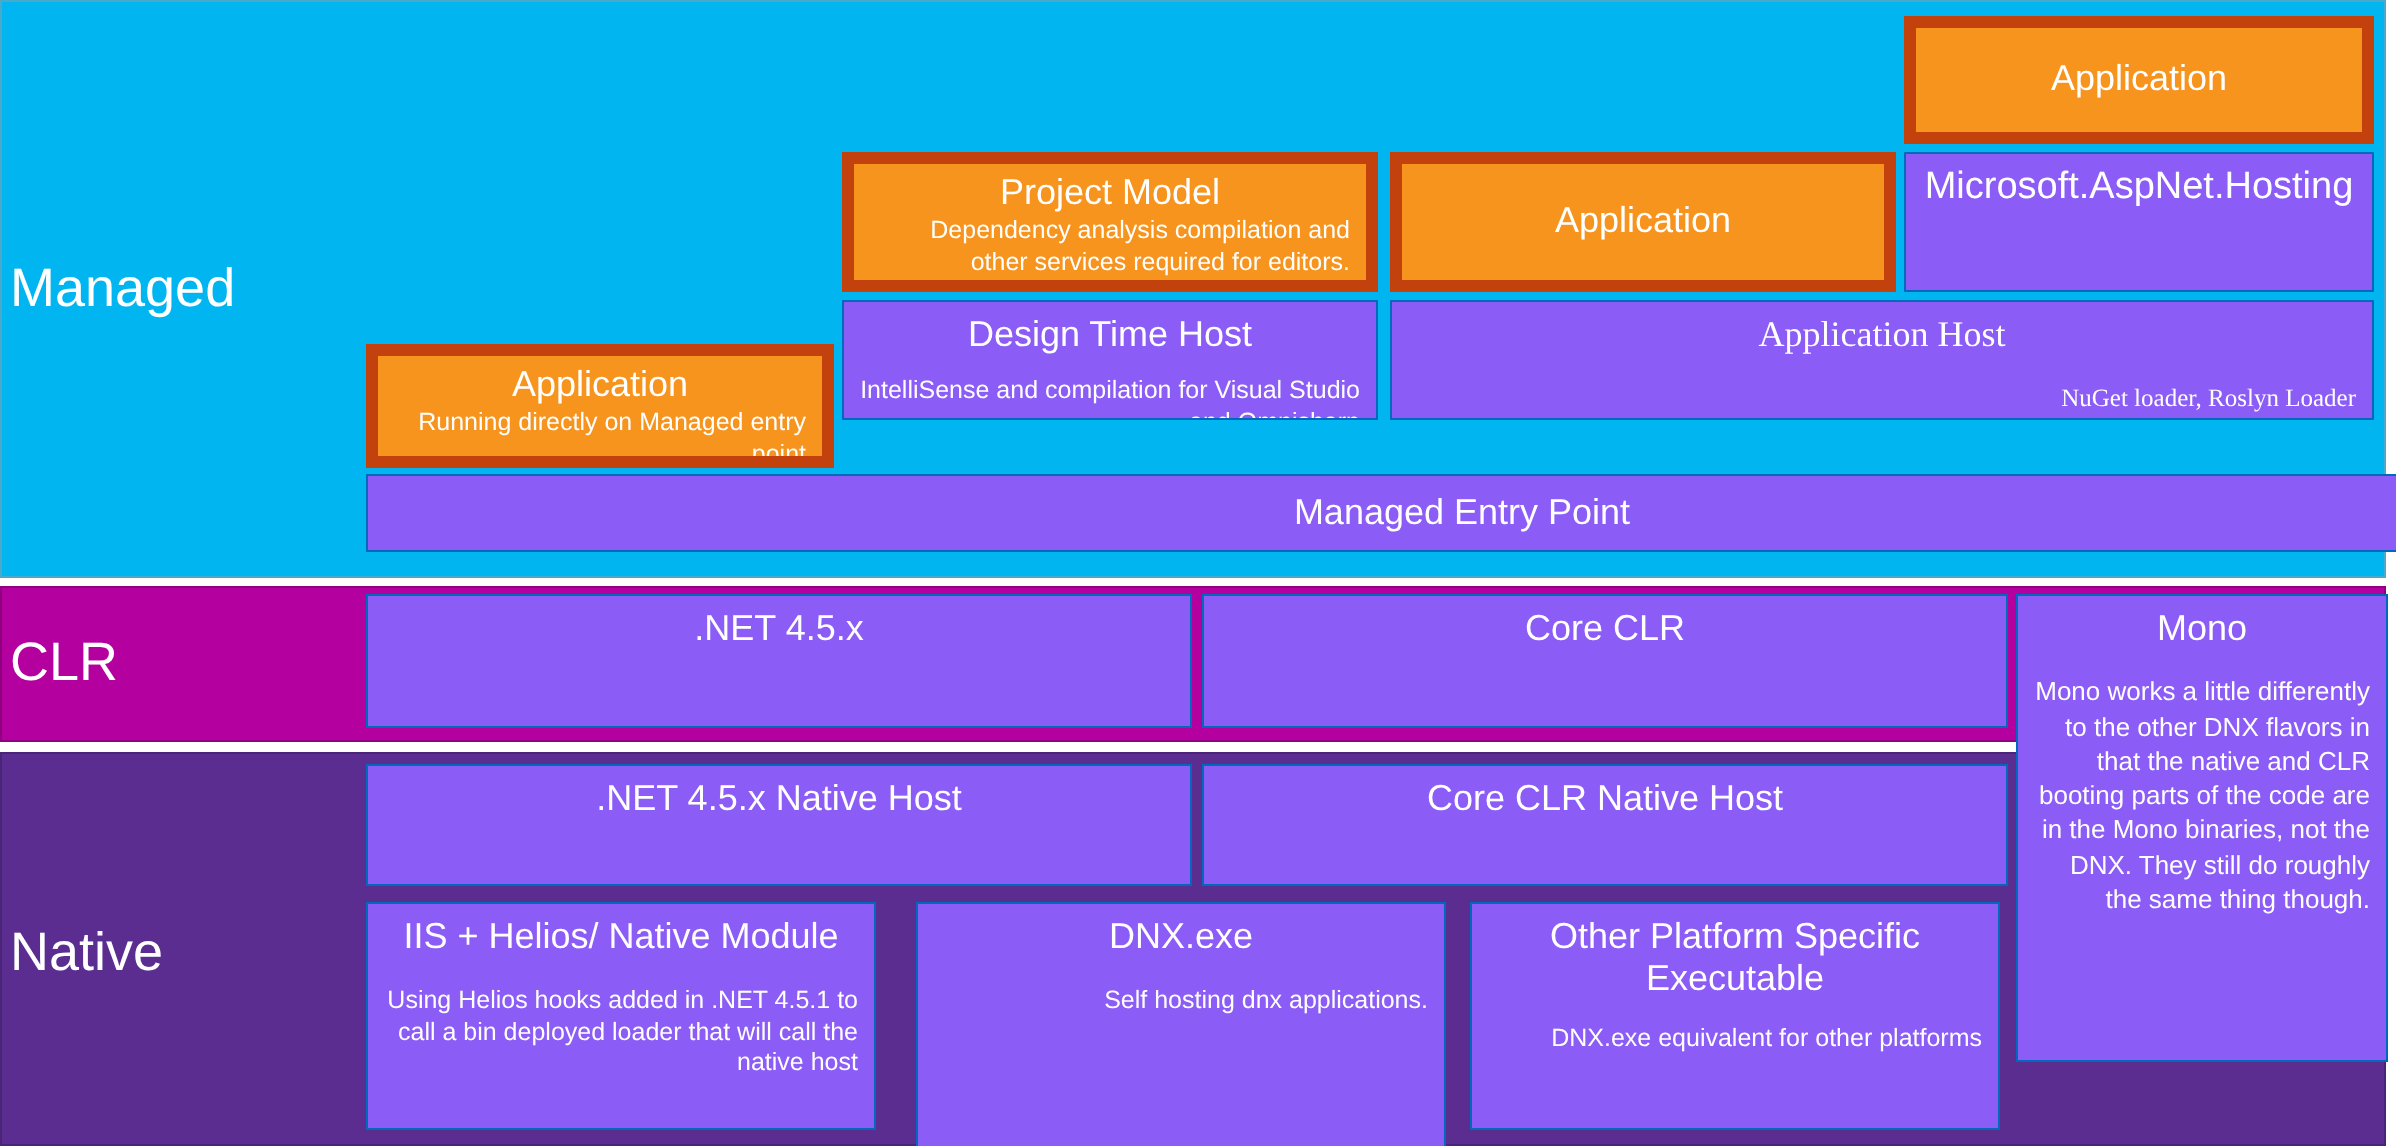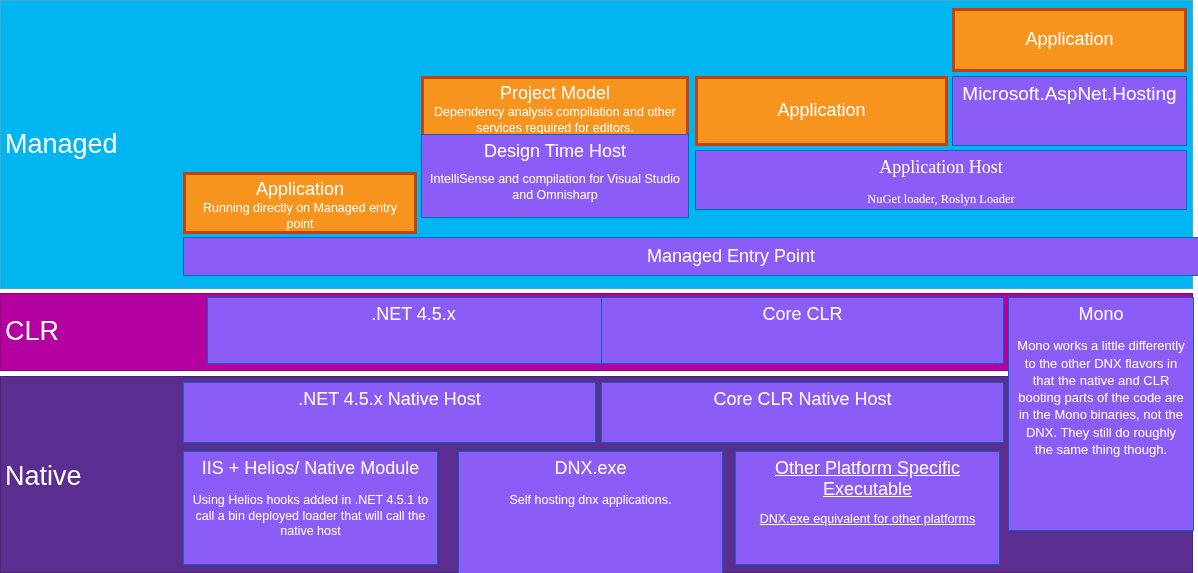--- a/index.html
+++ b/index.html
@@ -53,36 +53,37 @@
     color: #ffffff;
     text-align: center;
     overflow: hidden;
   }
   .box-blue {
     background: #8b5cf6;
     border: 1px solid #0069bb;
   }
   .box-orange {
     background: #F7941E;
-    border: 3px solid #c2410c;
+    border: 6px solid #c2410c;
   }
   .box .bx-title {
     display: block;
     font-size: 18px;
     line-height: 1.18;
     padding: 6px 6px 0 6px;
     font-weight: 400;
   }
   .box .bx-title.tight { padding-top: 4px; text-align: center; }
   .box .bx-desc {
     display: block;
     font-size: 12.5px;
     line-height: 1.25;
     padding: 4px 8px 0 8px;
     font-weight: 400;
+    text-align: right;
   }
   .box .bx-desc.nogap { padding-top: 1px; }
   .box.center-v {
     display: flex;
     flex-direction: column;
     justify-content: center;
   }
   .box.center-v .bx-title { padding-top: 0; }
 </style>
 </head>
@@ -108,38 +109,38 @@
 
   <div class="box box-blue" style="left:952px; top:76px; width:235px; height:70px;">
     <span class="bx-title" style="font-size:19px;">Microsoft.AspNet.Hosting</span>
   </div>
 
   <div class="box box-orange" style="left:183px; top:172px; width:234px; height:62px;">
     <span class="bx-title tight">Application</span>
     <span class="bx-desc nogap">Running directly on Managed entry point</span>
   </div>
 
-  <div class="box box-blue" style="left:421px; top:134px; width:268px; height:84px;">
+  <div class="box box-blue" style="left:421px; top:150px; width:268px; height:60px;">
     <span class="bx-title">Design Time Host</span>
     <span class="bx-desc" style="padding-top:10px;">IntelliSense and compilation for Visual Studio and Omnisharp</span>
   </div>
 
   <div class="box box-blue" style="left:695px; top:150px; width:492px; height:60px;font-family:Liberation Serif, serif;">
     <span class="bx-title">Application Host</span>
     <span class="bx-desc" style="padding-top:14px;">NuGet loader, Roslyn Loader</span>
   </div>
 
   <div class="box box-blue center-v" style="left:183px; top:237px; width:1096px; height:39px;">
     <span class="bx-title">Managed Entry Point</span>
   </div>
 
   <div class="band band-clr"></div>
   <div class="band-label lbl-clr">CLR</div>
 
-  <div class="box box-blue" style="left:183px; top:297px; width:413px; height:67px;margin-left:24px;">
+  <div class="box box-blue" style="left:183px; top:297px; width:413px; height:67px;">
     <span class="bx-title">.NET 4.5.x</span>
   </div>
 
   <div class="box box-blue" style="left:601px; top:297px; width:403px; height:67px;">
     <span class="bx-title">Core CLR</span>
   </div>
 
   <div class="band band-native"></div>
   <div class="band-label lbl-native">Native</div>
 
@@ -154,21 +155,21 @@
   <div class="box box-blue" style="left:183px; top:451px; width:255px; height:114px;">
     <span class="bx-title">IIS + Helios/ Native Module</span>
     <span class="bx-desc" style="padding-top:14px;">Using Helios hooks added in .NET 4.5.1 to call a bin deployed loader that will call the native host</span>
   </div>
 
   <div class="box box-blue" style="left:458px; top:451px; width:265px; height:124px;">
     <span class="bx-title">DNX.exe</span>
     <span class="bx-desc" style="padding-top:14px;">Self hosting dnx applications.</span>
   </div>
 
-  <div class="box box-blue" style="left:735px; top:451px; width:265px; height:114px;text-decoration:underline;">
+  <div class="box box-blue" style="left:735px; top:451px; width:265px; height:114px;">
     <span class="bx-title">Other Platform Specific Executable</span>
     <span class="bx-desc" style="padding-top:12px;">DNX.exe equivalent for other platforms</span>
   </div>
 
   <div class="box box-blue" style="left:1008px; top:297px; width:186px; height:234px;">
     <span class="bx-title">Mono</span>
     <span class="bx-desc" style="padding-top:12px; font-size:13px; line-height:1.33;">Mono works a little differently to the other DNX flavors in that the native and CLR booting parts of the code are in the Mono binaries, not the DNX. They still do roughly the same thing though.</span>
   </div>
 
 </div>

